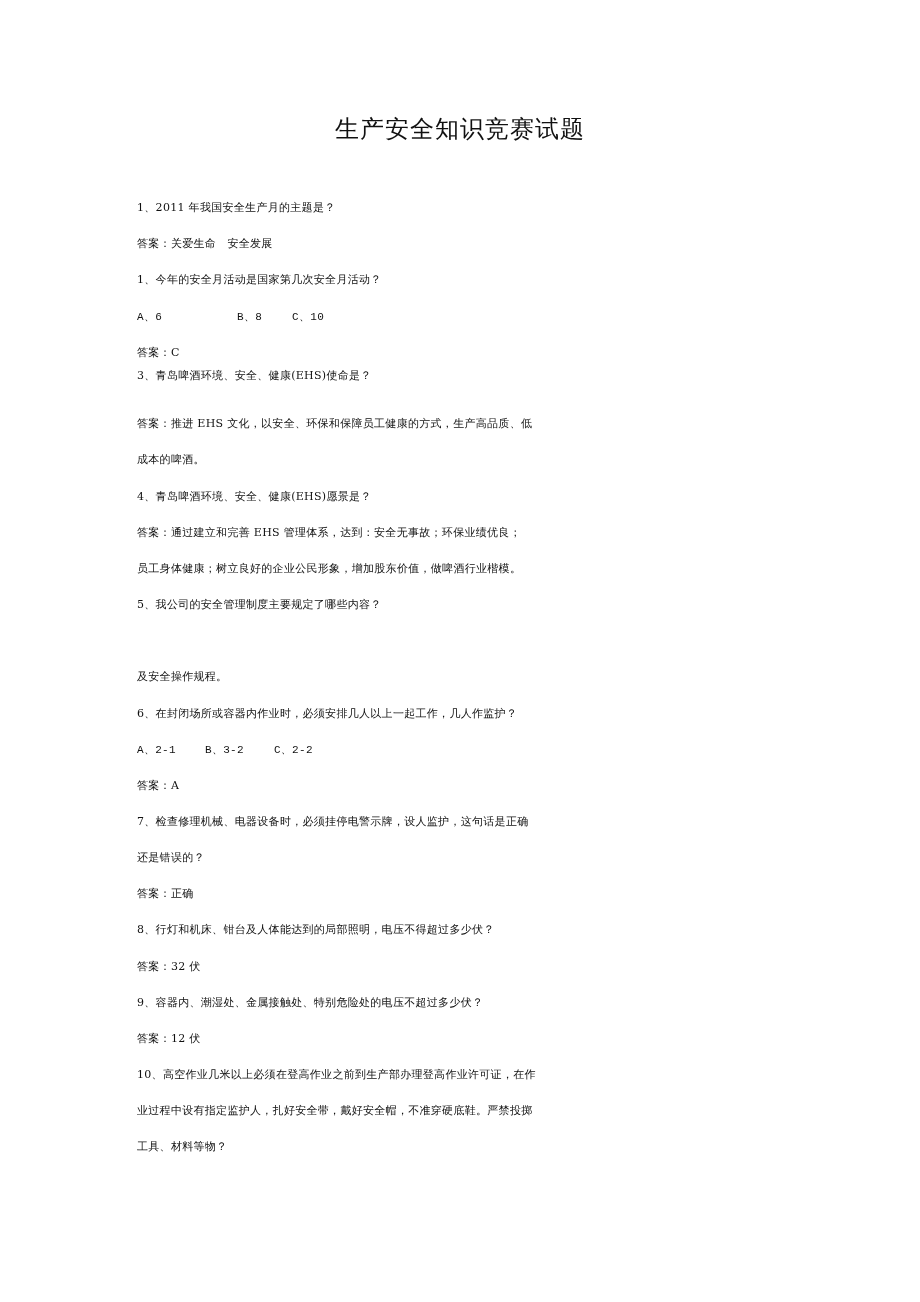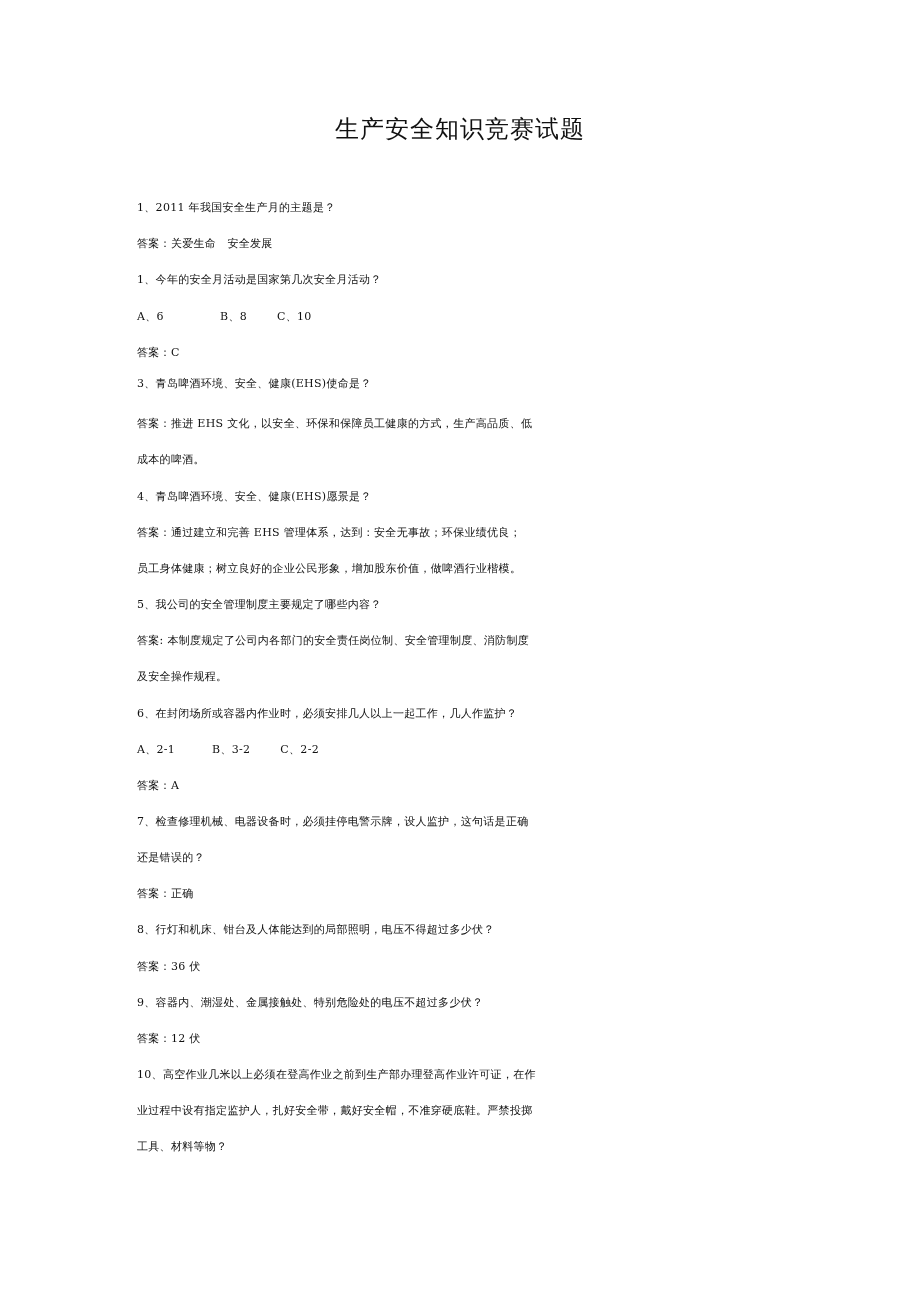--- a/index.html
+++ b/index.html
@@ -3,54 +3,53 @@
 <meta charset="utf-8">
 <style>
   html, body { margin: 0; padding: 0; background: #ffffff; }
   body { width: 920px; height: 1302px; position: relative; overflow: hidden;
          font-family: "DejaVu Serif", "Liberation Serif", serif; color: #111; }
   .page { position: absolute; left: 0; top: 0; width: 920px; height: 1020px; background: #fff; }
   .title { position: absolute; left: 0; width: 920px; top: 113px; text-align: center;
            font-size: 24px; line-height: 32px; letter-spacing: 1px; }
   .line { position: absolute; left: 137px; width: 660px; font-size: 11px; line-height: 24px;
           white-space: nowrap; letter-spacing: 0.3px; }
-  .opt { display: inline-block; }
+  .opt { display: inline-block; font-family: Liberation Mono, monospace; }
   .opt + .opt { margin-left: 30px; }
   .opt.wide + .opt { margin-left: 48px; }
 </style>
 </head>
 <body>
 
 <div class="page">
   <div class="title">生产安全知识竞赛试题</div>
 
   <div class="line" style="top:196px">1、2011 年我国安全生产月的主题是？</div>
   <div class="line" style="top:232px">答案：关爱生命　安全发展</div>
   <div class="line" style="top:268px">1、今年的安全月活动是国家第几次安全月活动？</div>
   <div class="line" style="top:305px">
-    <span class="opt wide" style="width:52px">A、6</span><span class="opt" style="margin-left:31px">B、8</span><span class="opt" style="margin-left:30px">C、10</span>
+    <span class="opt wide" style="width:52px">A、6</span><span class="opt" style="margin-left:48px">B、8</span><span class="opt" style="margin-left:30px">C、10</span>
   </div>
   <div class="line" style="top:341px">答案：C</div>
-  <div class="line" style="top:372px">3、青岛啤酒环境、安全、健康(EHS)使命是？</div>
+  <div class="line" style="top:364px">3、青岛啤酒环境、安全、健康(EHS)使命是？</div>
   <div class="line" style="top:412px">答案：推进 EHS 文化，以安全、环保和保障员工健康的方式，生产高品质、低</div>
   <div class="line" style="top:448px">成本的啤酒。</div>
   <div class="line" style="top:485px">4、青岛啤酒环境、安全、健康(EHS)愿景是？</div>
   <div class="line" style="top:521px">答案：通过建立和完善 EHS 管理体系，达到：安全无事故；环保业绩优良；</div>
   <div class="line" style="top:557px">员工身体健康；树立良好的企业公民形象，增加股东价值，做啤酒行业楷模。</div>
   <div class="line" style="top:593px">5、我公司的安全管理制度主要规定了哪些内容？</div>
-  <div class="line" style="top:629px">答案: 本制度规定了公司内各部门的安全责任岗位制、安全管理制度、消防制度</div>
   <div class="line" style="top:665px">及安全操作规程。</div>
   <div class="line" style="top:702px">6、在封闭场所或容器内作业时，必须安排几人以上一起工作，几人作监护？</div>
   <div class="line" style="top:738px">
-    <span class="opt" style="width:52px">A、2-1</span><span class="opt" style="margin-left:23px">B、3-2</span><span class="opt" style="margin-left:30px">C、2-2</span>
+    <span class="opt" style="width:52px">A、2-1</span><span class="opt" style="margin-left:16px">B、3-2</span><span class="opt" style="margin-left:30px">C、2-2</span>
   </div>
   <div class="line" style="top:774px">答案：A</div>
   <div class="line" style="top:810px">7、检查修理机械、电器设备时，必须挂停电警示牌，设人监护，这句话是正确</div>
   <div class="line" style="top:846px">还是错误的？</div>
   <div class="line" style="top:882px">答案：正确</div>
   <div class="line" style="top:918px">8、行灯和机床、钳台及人体能达到的局部照明，电压不得超过多少伏？</div>
-  <div class="line" style="top:955px">答案：36 伏</div>
+  <div class="line" style="top:955px">答案：32 伏</div>
   <div class="line" style="top:991px">9、容器内、潮湿处、金属接触处、特别危险处的电压不超过多少伏？</div>
   <div class="line" style="top:1027px">答案：12 伏</div>
   <div class="line" style="top:1063px">10、高空作业几米以上必须在登高作业之前到生产部办理登高作业许可证，在作</div>
   <div class="line" style="top:1099px">业过程中设有指定监护人，扎好安全带，戴好安全帽，不准穿硬底鞋。严禁投掷</div>
   <div class="line" style="top:1135px">工具、材料等物？</div>
 </div>
 
 </body></html>

